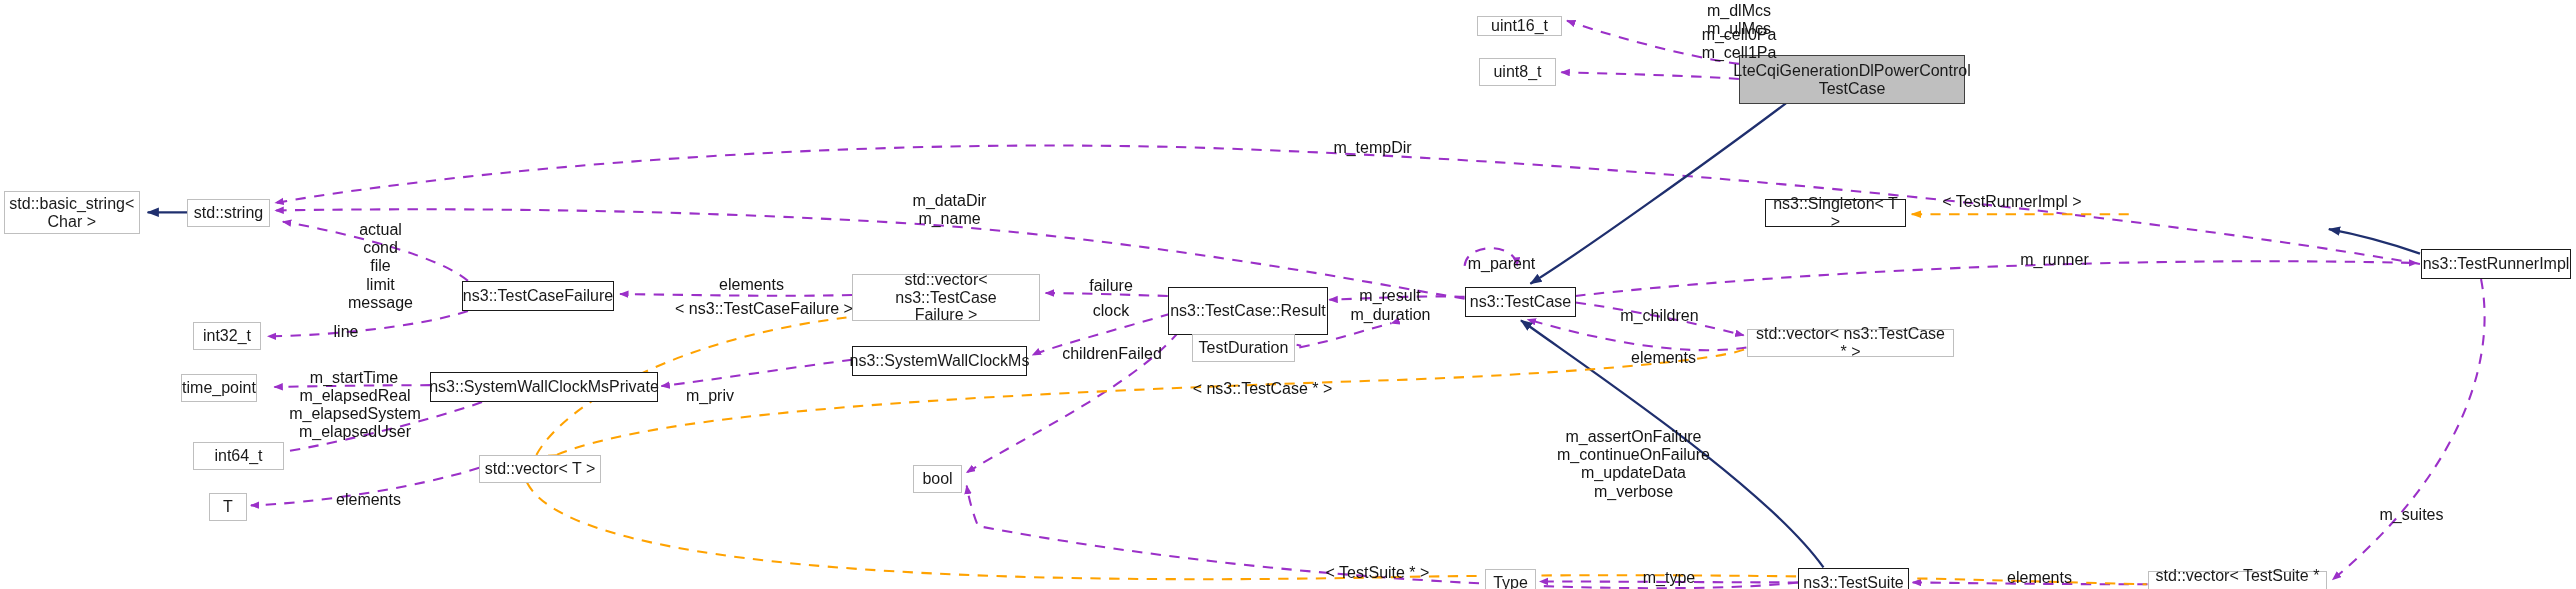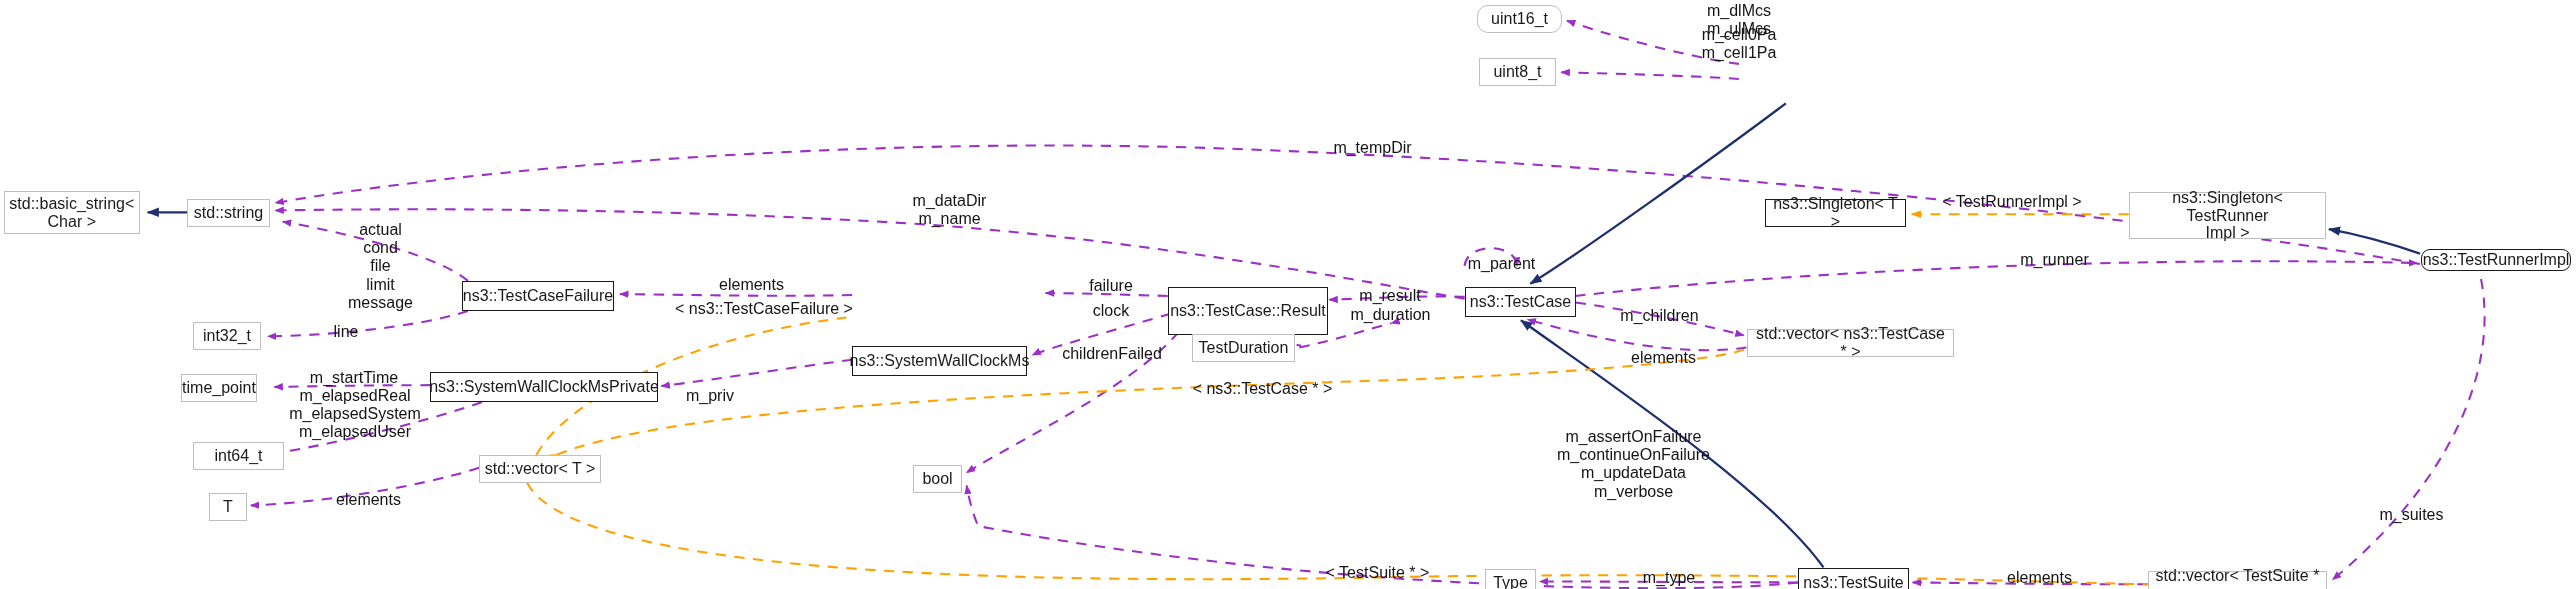--- a/index.html
+++ b/index.html
@@ -123,39 +123,41 @@
 
       <g stroke="#ffa200" stroke-dasharray="11,9">
         <path d="M2265,228 C2190,228 2090,228 2034,228" marker-end="url(#arrT)"></path>
         <path d="M570,484 C600,430 720,360 900,338" marker-start="url(#arrT)"></path>
         <path d="M592,484 C700,440 1000,420 1500,404 C1700,396 1830,382 1856,372" marker-start="url(#arrT)"></path>
         <path d="M560,514 C600,590 900,627 1500,614 C1900,608 2180,620 2284,622" marker-start="url(#arrT)"></path>
       </g>
     </g>
   </svg>
 
-  <div class="node plain" style="left:1477px;top:5px;width:85px;height:28px;border-radius:11px;">uint16_t</div>
+  <div class="node plain" style="left:1477px;top:16px;width:85px;height:20px;">uint16_t</div>
 
   <div class="node plain" style="left:1479px;top:58px;width:77px;height:28px;">uint8_t</div>
 
+  <div class="node highlight" style="left:1739px;top:55px;width:226px;height:49px;">LteCqiGenerationDlPowerControl
+TestCase</div>
 
   <div class="node plain" style="left:3.8px;top:191px;width:136px;height:43px;">std::basic_string&lt;
 Char &gt;</div>
 
   <div class="node plain" style="left:187px;top:199px;width:83px;height:28px;">std::string</div>
 
   <div class="node solid" style="left:1765px;top:199px;width:141px;height:28px;">ns3::Singleton&lt; T &gt;</div>
 
-  <div class="node plain" style="left:2129px;top:192px;width:197px;height:47px;">ns3::Singleton&lt; TestRunner
-Impl &gt;</div>
-
-  <div class="node solid" style="left:2421px;top:249px;width:150px;height:22px;border-radius:9px;">ns3::TestRunnerImpl</div>
+
+  <div class="node solid" style="left:2421px;top:249px;width:150px;height:30px;">ns3::TestRunnerImpl</div>
 
   <div class="node solid" style="left:462px;top:281px;width:152px;height:30px;">ns3::TestCaseFailure</div>
 
+  <div class="node plain" style="left:852px;top:274px;width:188px;height:47px;">std::vector&lt; ns3::TestCase
+Failure &gt;</div>
 
   <div class="node solid" style="left:1168px;top:287px;width:160px;height:48px;">ns3::TestCase::Result</div>
 
   <div class="node solid" style="left:1465px;top:287px;width:111px;height:30px;">ns3::TestCase</div>
 
   <div class="node plain" style="left:1747px;top:329px;width:207px;height:28px;">std::vector&lt; ns3::TestCase * &gt;</div>
 
   <div class="node plain" style="left:193px;top:322px;width:68px;height:28px;">int32_t</div>
 
   <div class="node plain" style="left:181px;top:374px;width:76px;height:28px;">time_point</div>

